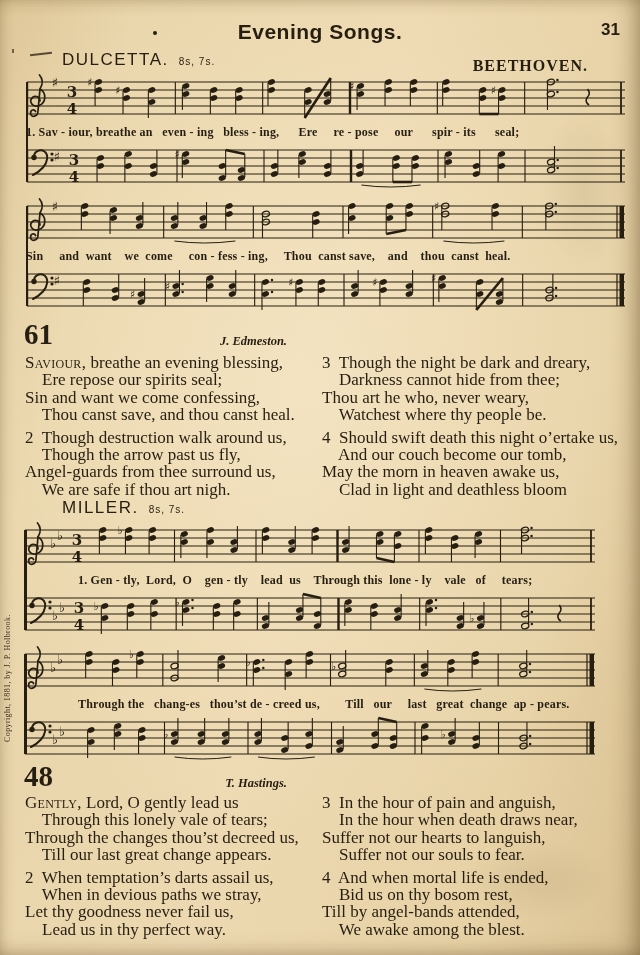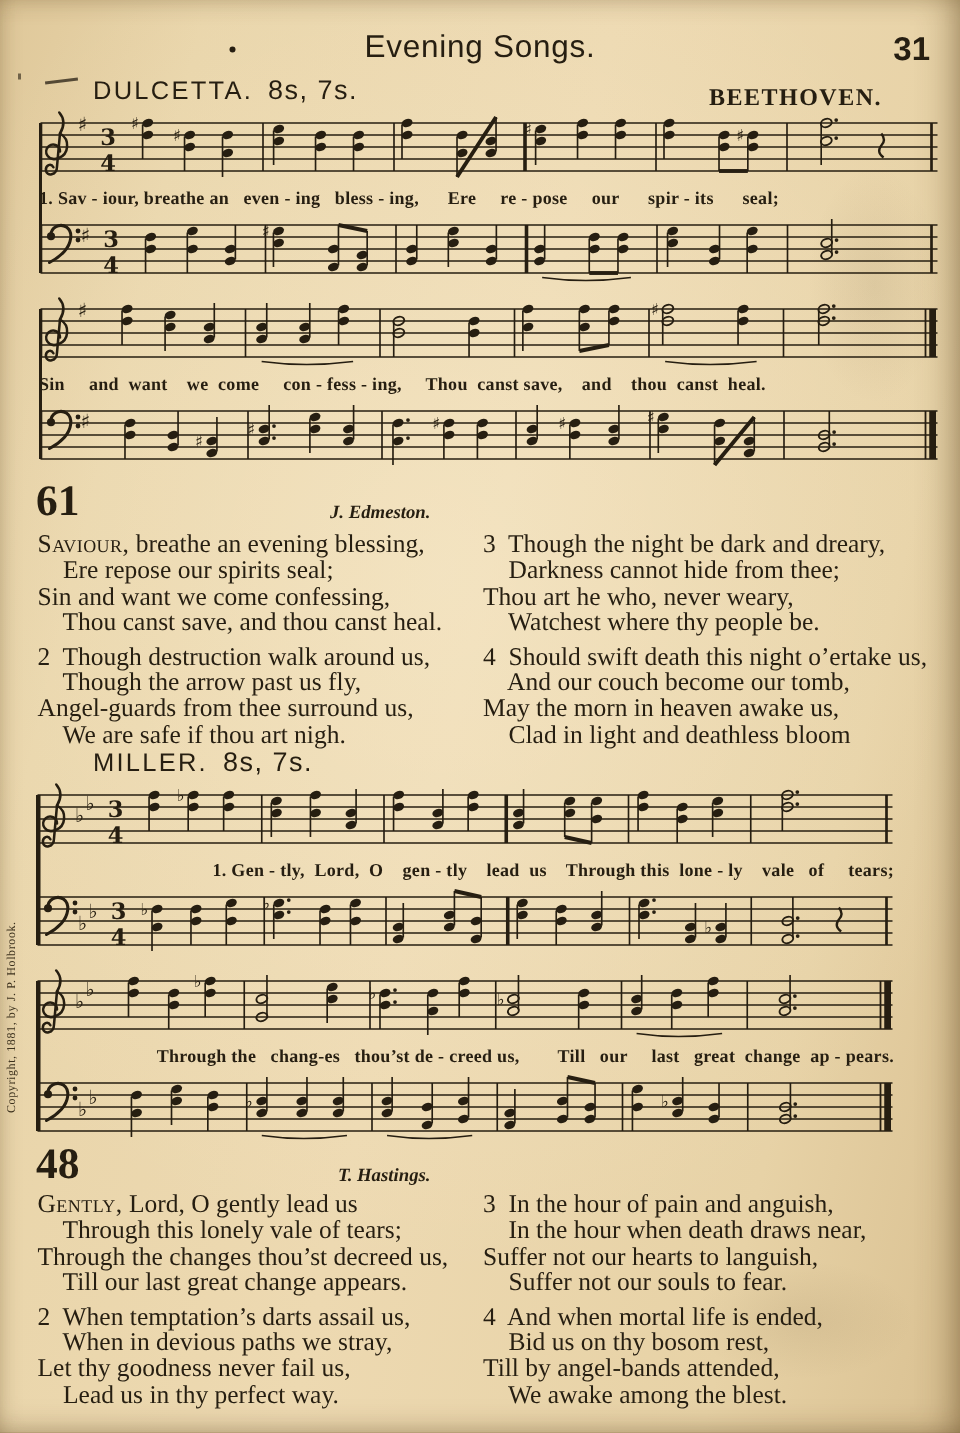--- a/index.html
+++ b/index.html
@@ -12,35 +12,35 @@
       linear-gradient(103deg,#dfc89a 0%,#e9d5aa 16%,#edd9b1 48%,#e7d2a6 80%,#d9c091 100%);
     box-shadow: inset -16px 0 24px -12px rgba(80,55,20,.45),
                 inset 8px 0 16px -10px rgba(80,55,20,.30),
                 inset 0 -12px 22px -14px rgba(80,55,20,.35),
                 inset 0 10px 20px -14px rgba(120,90,40,.28);
     font-family:"Liberation Serif",serif;
   }
   .abs{position:absolute;}
   
   .hdr-title{top:20px;left:0;right:0;text-align:center;
-    font-family:"Liberation Sans",sans-serif;font-weight:normal;font-size:21px;letter-spacing:.5px;}
-  .page-num{top:20px;right:20px;font-family:"Liberation Sans",sans-serif;font-weight:bold;font-size:22px;}
+    font-family:"Liberation Sans",sans-serif;font-weight:bold;font-size:21px;letter-spacing:.5px;}
+  .page-num{top:20px;right:20px;font-family:"Liberation Sans",sans-serif;font-weight:bold;font-size:17px;}
   
   .tune-head{left:62px;font-family:"Liberation Sans",sans-serif;color:var(--ink);}
   .tune-name{font-size:17px;letter-spacing:1.5px;}
-  .tune-meter{font-size:18px;letter-spacing:1px;margin-left:10px;}
+  .tune-meter{font-size:10px;letter-spacing:1px;margin-left:10px;}
   .composer{right:52px;font-family:"Liberation Serif",serif;font-weight:bold;font-size:16px;letter-spacing:1px;}
   
   .system{position:absolute;}
   .system::before{content:"";position:absolute;left:0;top:10px;bottom:10px;width:2px;background:var(--ink);}
   .system.heavy::before{width:3px;}
   .staff{display:block;width:100%;height:52px;}
   .lyrics{height:16px;line-height:16px;font-size:12px;font-weight:bold;white-space:pre;
     font-family:"Liberation Serif",serif;letter-spacing:.2px;overflow:hidden;}
-  .lyr-pad1{} .lyr-pad2{padding-left:30px;text-align:right;}
+  .lyr-pad1{} .lyr-pad2{padding-left:54px;}
   
   .hymn-number{font-size:29px;font-weight:bold;font-family:"Liberation Serif",serif;}
   .hymn-author{font-style:italic;font-weight:bold;font-size:12.5px;}
   .hymn-col{font-size:17px;line-height:17.4px;white-space:pre;}
   .hline{white-space:pre;}
   .hline.vgap{margin-top:5px;}
   .sc{font-variant:small-caps;letter-spacing:.3px;}
   
   .copyright{left:3px;top:742px;width:232px;transform:rotate(-90deg);transform-origin:0 0;
     font-size:8px;letter-spacing:.4px;color:#3c311d;font-family:"Liberation Serif",serif;}

